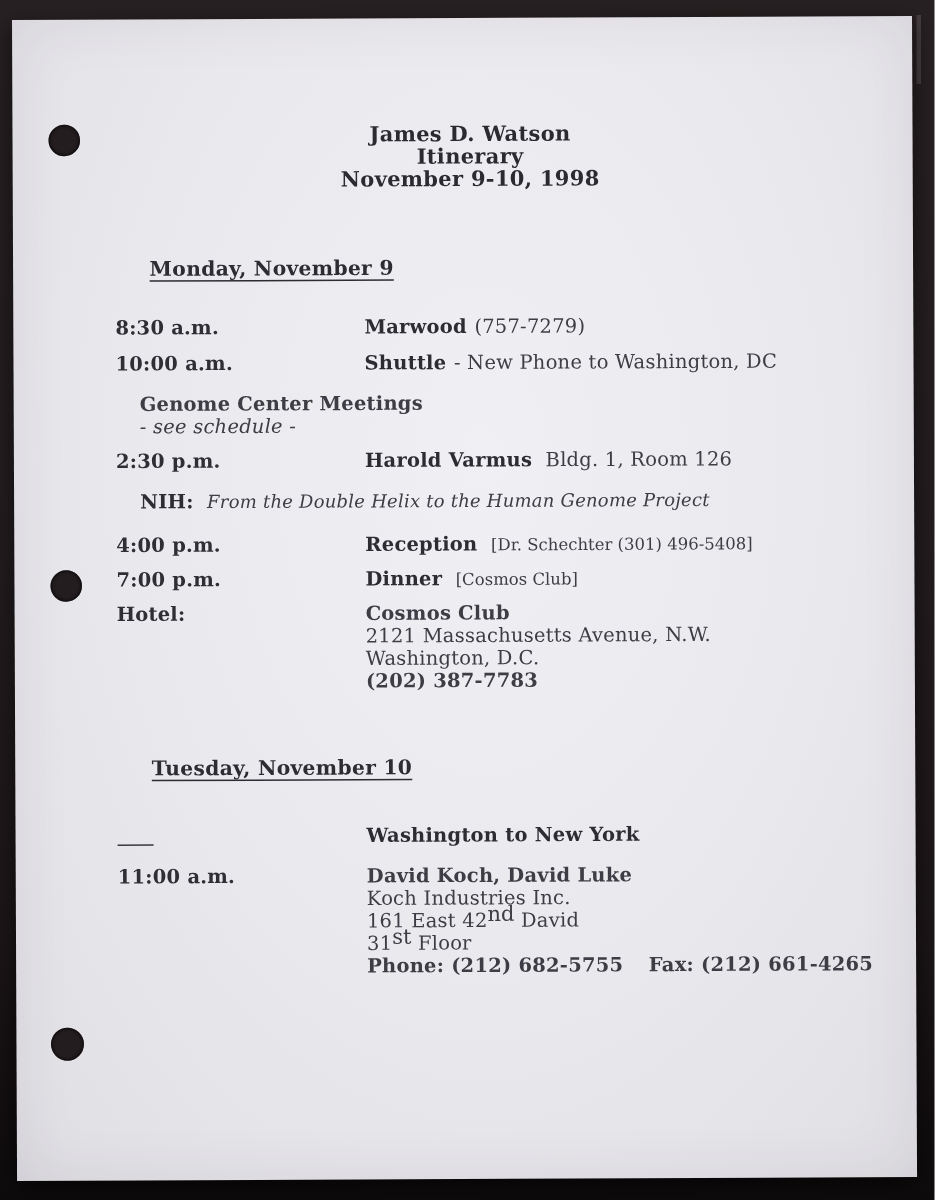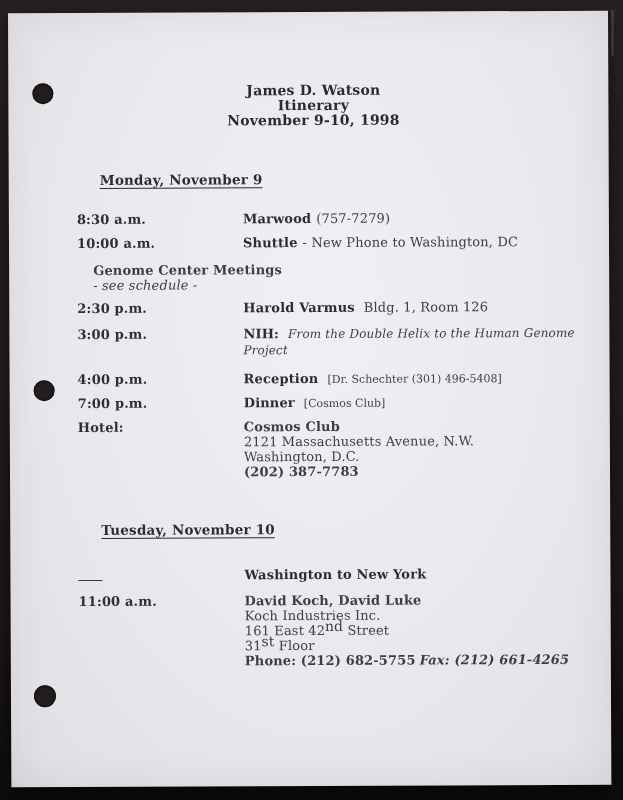--- a/index.html
+++ b/index.html
@@ -141,21 +141,20 @@
       <div class="it">- see schedule -</div>
     </div>
   </div>
 
   <div class="row mt-sm">
     <div class="time">2:30 p.m.</div>
     <div class="desc"><span class="b">Harold Varmus</span><span class="r gap-md">Bldg. 1, Room 126</span></div>
   </div>
 
   <div class="row mt-md">
-    <div class="time">3:00 p.m.</div>
     <div class="desc"><span class="b">NIH:</span><span class="it gap-md" style="font-size:12px;">From the Double Helix to the Human Genome Project</span></div>
   </div>
 
   <div class="row mt-lg">
     <div class="time">4:00 p.m.</div>
     <div class="desc"><span class="b">Reception</span><span class="bracket gap-md">[Dr. Schechter (301) 496-5408]</span></div>
   </div>
 
   <div class="row mt-7">
     <div class="time">7:00 p.m.</div>
@@ -177,19 +176,19 @@
   <div class="row mt-29">
     <div class="time"><span class="blank-line"></span></div>
     <div class="desc"><span class="b">Washington to New York</span></div>
   </div>
 
   <div class="row mt-9">
     <div class="time">11:00 a.m.</div>
     <div class="desc multiline">
       <div class="b">David Koch, David Luke</div>
       <div>Koch Industries Inc.</div>
-      <div><span>161 East 42</span><sup>nd</sup><span> Street</span></div>
+      <div><span>161 East 42</span><sup>nd</sup><span> David</span></div>
       <div><span>31</span><sup>st</sup><span> Floor</span></div>
-      <div class="b"><span>Phone: (212) 682-5755</span><span style="margin-left:4px;font-style:italic;">Fax: (212) 661-4265</span></div>
+      <div class="b"><span>Phone: (212) 682-5755</span><span style="margin-left:17px;">Fax: (212) 661-4265</span></div>
     </div>
   </div>
 
 </div>
 
 </body></html>

